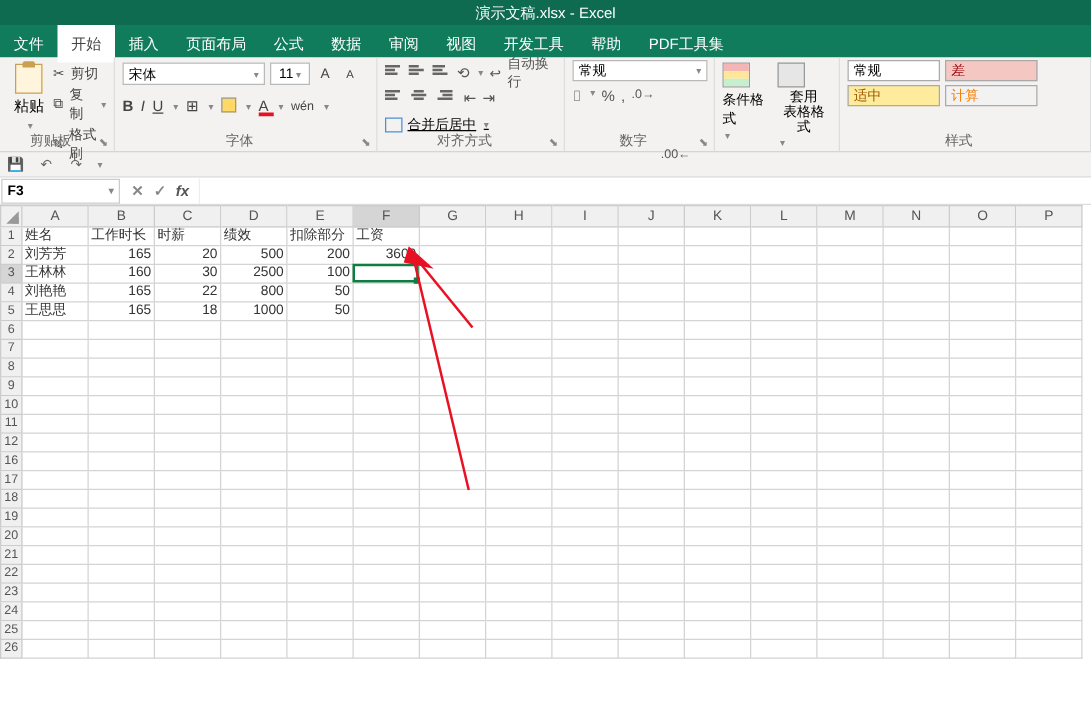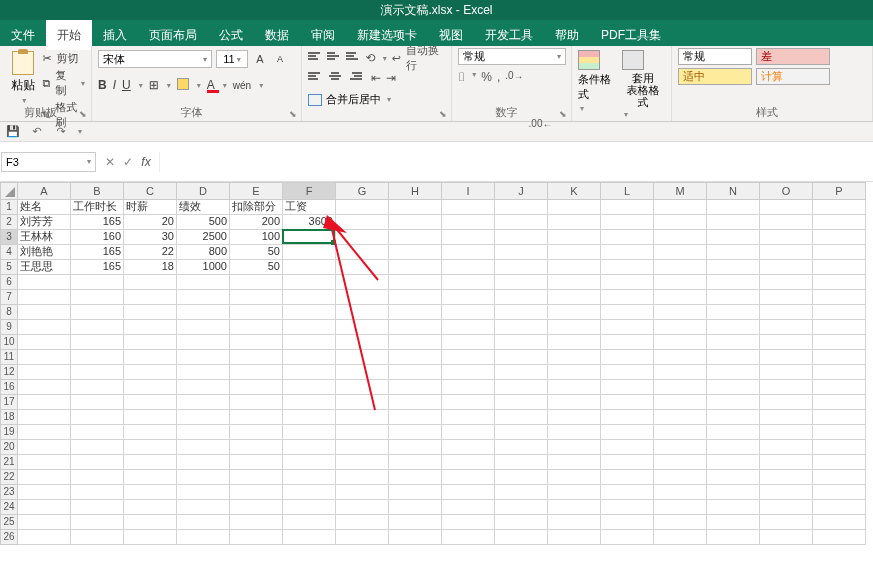--- a/index.html
+++ b/index.html
@@ -30,41 +30,41 @@
     .font-row2 { display:flex; align-items:center; gap:6px; height:22px; margin-top:4px; font-size:12px; color:#444; }
     .bold { font-weight:bold; } .italic { font-style:italic; } .underline { text-decoration:underline; }
     .color-sq { width:12px; height:12px; display:inline-block; }
     .calc-sq { background:#ffd966; border:1px solid #999; }
     .font-a { position:relative; }
     .font-a::after { content:""; position:absolute; left:0; bottom:-1px; width:12px; height:3px; background:#e81123; }
     .align-group { width:150px; }
     .al-row { display:flex; gap:5px; align-items:center; height:20px; font-size:12px; color:#555; }
     .al-ico { width:16px; height:14px; display:inline-block; }
     .bars span { display:block; height:2px; background:#666; margin:1px 0; }
-    .merge-row { display:flex; align-items:center; gap:4px; margin-top:4px; font-size:11px; }
+    .merge-row { display:flex; align-items:center; gap:4px; margin-top:4px; font-size:11px;text-decoration:underline; }
     .merge-ico { width:14px; height:12px; border:1px solid #4a90d9; position:relative; }
     .num-group { width:120px; }
     .num-select { width:108px; height:18px; border:1px solid #b9b9b9; background:#fff; font-size:11px; padding:0 4px; display:flex; align-items:center; }
     .num-row { display:flex; gap:5px; margin-top:5px; font-size:12px; color:#555; }
     .style-group { width:100px; display:flex; flex-direction:row; gap:2px; padding-top:4px; }
     .style-btn { width:42px; display:flex; flex-direction:column; align-items:flex-start; font-size:11px; gap:2px; }
     .cf-ico { width:22px; height:20px; background:#fff; border:1px solid #999; display:flex; flex-direction:column; }
     .cf-ico div { flex:1; }
     .cf-r { background:#f4b5b5; } .cf-y { background:#ffe699; } .cf-g { background:#c6efce; }
     .fmt-ico { width:22px; height:20px; background:#e7e6e6; border:1px solid #999; }
     .styles2-group { flex:1; padding-right: 10px; }
     .style-cells { display:flex; gap:4px; }
     .style-cell { width:74px; height:17px; border:1px solid #aaa; display:flex; align-items:center; padding:0 4px; font-size:11px; }
     .sc-normal { background:#fff; }
     .sc-bad { background:#f4c7c3; color:#9c0006; }
     .sc-neutral { background:#ffeb9c; color:#9c5700; }
     .sc-calc { background:#f2f2f2; color:#fa7d00; }
     .qat { height:20px; background:#f3f2f1; border-bottom:1px solid #ddd; display:flex; align-items:center; padding:0 4px; gap:6px; font-size:11px; color:#666; }
     .qbtn { width:18px; height:16px; display:flex; align-items:center; justify-content:center; }
-    .namebox-row { height:40px; border-bottom:1px solid #ddd; display:flex; align-items:center; }
+    .namebox-row { height:22px; border-bottom:1px solid #ddd; display:flex; align-items:center;font-weight:bold; }
     .namebox { width:95px; height:20px; border:1px solid #ccc; margin:0 1px; display:flex; align-items:center; padding:0 4px; font-size:11px; background:#fff; }
     .fx-btns { display:flex; align-items:center; gap:2px; padding:0 5px; color:#888; }
     .fx-btn { width:16px; text-align:center; font-size:12px; }
     .fx-fx { font-style:italic; color:#555; }
     .formula-bar { flex:1; height:20px; border-left:1px solid #eee; padding:0 5px; font-size:11px; }
     .grid-wrap { position:relative; }
     .selall { width:18px; height:18px; border:1px solid #ccc; background:#f0f0f0; position:absolute; left:0; top:0; }
     .selall::after { content:""; position:absolute; right:2px; bottom:2px; border:5px solid transparent; border-right-color:#999; border-bottom-color:#999; }
     .colheads { display:flex; margin-left:18px; height:18px; }
     .ch { width:53px; border:1px solid #ccc; border-left:none; background:#f0f0f0; text-align:center; font-size:11px; color:#555; line-height:16px; }
@@ -85,21 +85,20 @@
 <div class="titlebar">演示文稿.xlsx  -  Excel</div>
 
 <div class="tabs">
   <div class="tab">文件</div>
   <div class="tab active">开始</div>
   <div class="tab">插入</div>
   <div class="tab">页面布局</div>
   <div class="tab">公式</div>
   <div class="tab">数据</div>
   <div class="tab">审阅</div>
-  <div class="tab">新建选项卡</div>
   <div class="tab">视图</div>
   <div class="tab">开发工具</div>
   <div class="tab">帮助</div>
   <div class="tab">PDF工具集</div>
 </div>
 
 <div class="ribbon">
   <div class="group" style="width:92px;">
     <div class="clip-col">
       <div class="paste-btn">
@@ -197,20 +196,21 @@
           <span style="width:12px"></span>
         </span>
       <span>⇤</span>
       <span>⇥</span>
     </div>
     <div class="merge-row">
       <span class="merge-ico"></span>
       <span>合并后居中</span>
         <span class="dd">▾</span>
     </div>
+    <div class="group-label">对齐方式</div>
     <div class="group-launcher">⬊</div>
   </div>
 
   <div class="group num-group">
     <div class="num-select">
         <span>常规</span>
         <span class="dd" style="margin-left:auto">▾</span>
       </div>
     <div class="num-row">
       <span>⌷</span>

